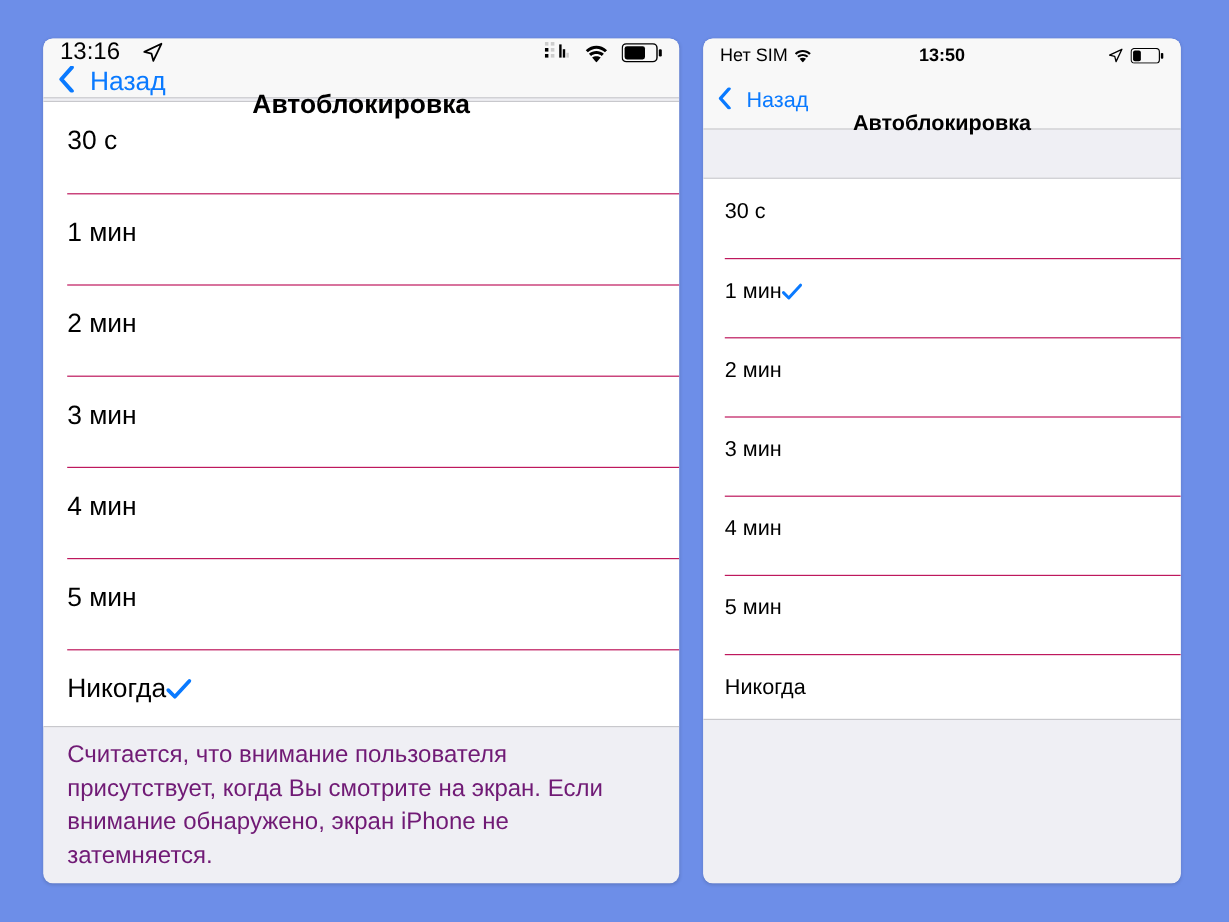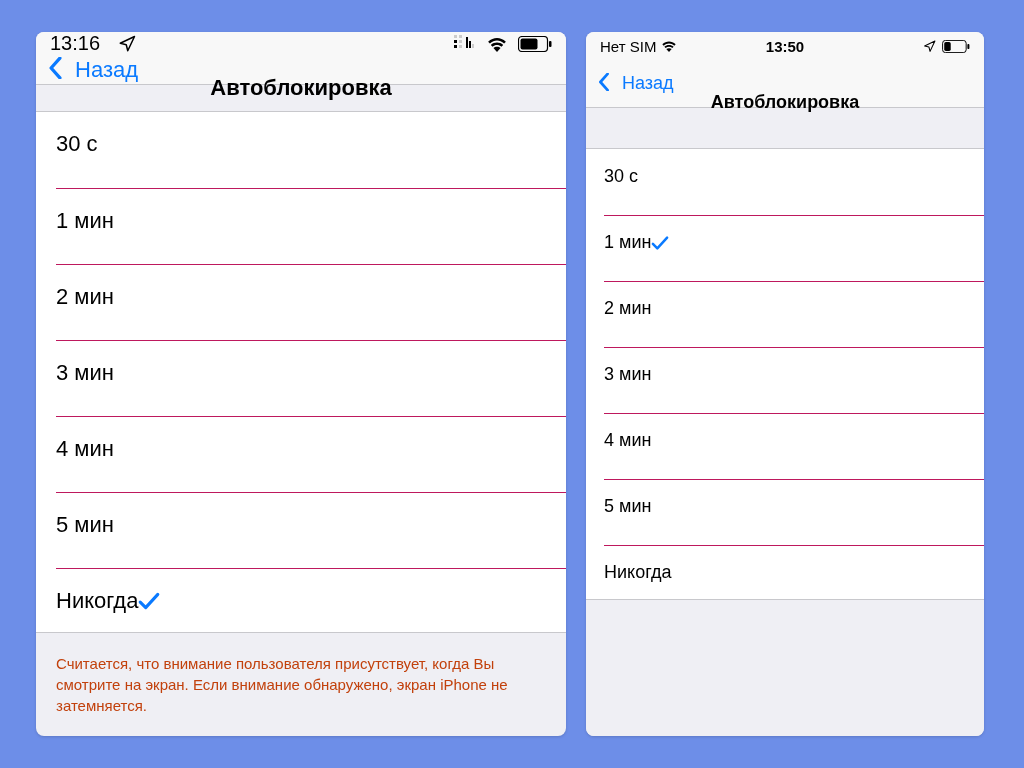--- a/index.html
+++ b/index.html
@@ -92,23 +92,23 @@
       position: relative;
       cursor: pointer;
     }
     .phone-right .cell { height: 54px; font-size: 18px; padding: 0 16px 0 18px; }
     .cell + .cell { border-top: 1px solid #be185d; margin-left: 20px; padding-left: 0; margin-top: 12px; }
     .phone-right .cell + .cell { margin-left: 18px; }
     .check { color: #0a7aff; }
 
     
     .footer {
-      padding: 20px 20px;
-      font-size: 15px;
-      color: #c2410c;
+      padding: 9px 20px;
+      font-size: 20px;
+      color: #701a75;
       line-height: 1.4;
     }
 
     .rest { flex: 1; background: #efeff4; }
 
     
     .icon { display: inline-flex; align-items: center; justify-content: center; }
     svg { display: block; }
   </style>
 </head>

